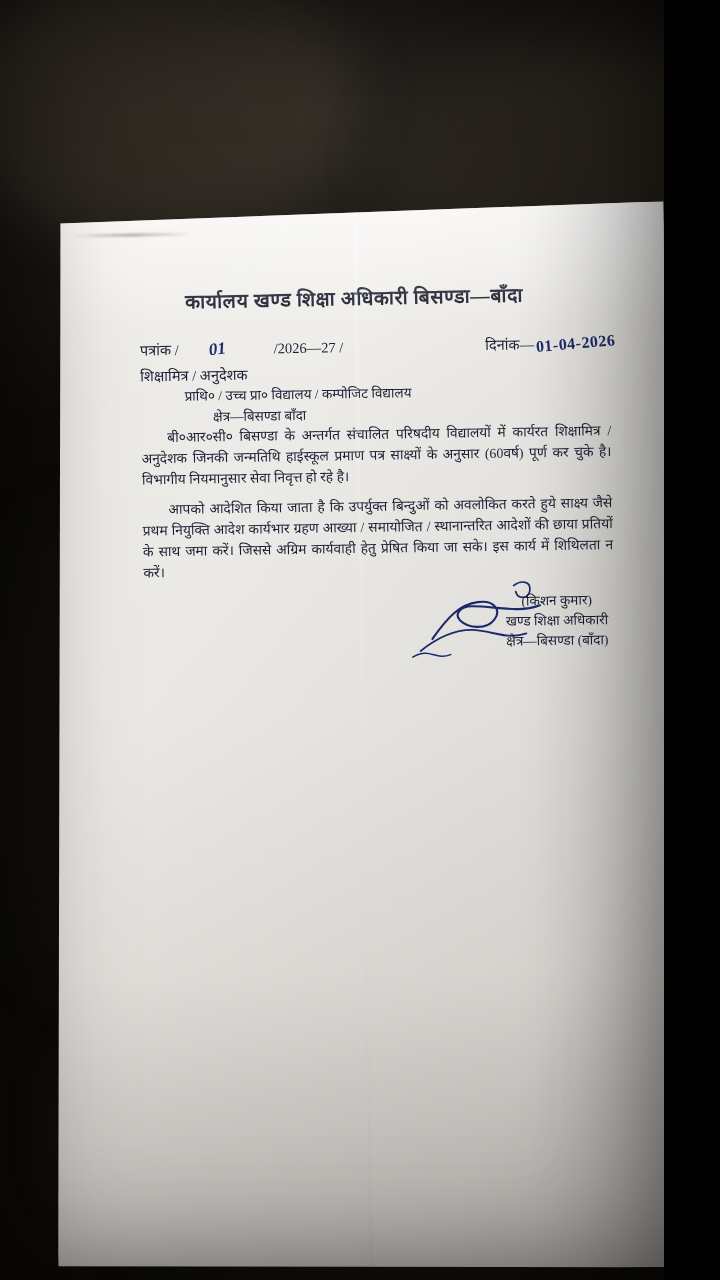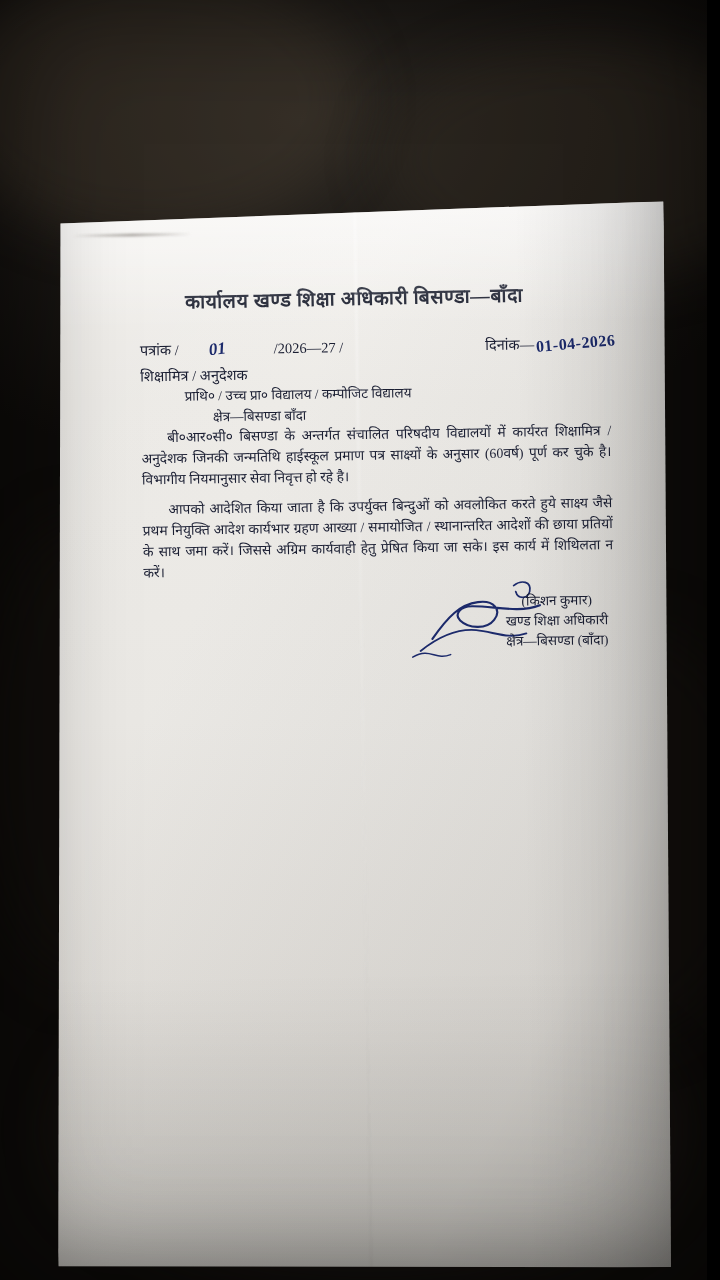--- a/index.html
+++ b/index.html
@@ -17,21 +17,20 @@
   
   #photo {
     position: relative;
     width: 664px;
     height: 1280px;
     background:
       radial-gradient(ellipse 520px 360px at 300px 120px, #2b2722 0%, #191613 55%, #0d0b09 100%),
       radial-gradient(ellipse 700px 700px at 400px 1100px, #171411 0%, #0a0908 70%),
       linear-gradient(180deg, #1d1a16 0%, #151210 40%, #0c0a09 100%);
     overflow: hidden;
-    padding-left: 43px;
   }
   .surface-blotch {
     position: absolute;
     border-radius: 50%;
     filter: blur(26px);
     pointer-events: none;
   }
   .b1 { left: -60px;  top: -40px;  width: 420px; height: 280px; background: rgba(70,60,48,0.38); }
   .b2 { left: 380px;  top: 40px;   width: 420px; height: 240px; background: rgba(52,45,36,0.40); }
   .b3 { left: 60px;   top: 980px;  width: 620px; height: 300px; background: rgba(24,20,17,0.70); }

